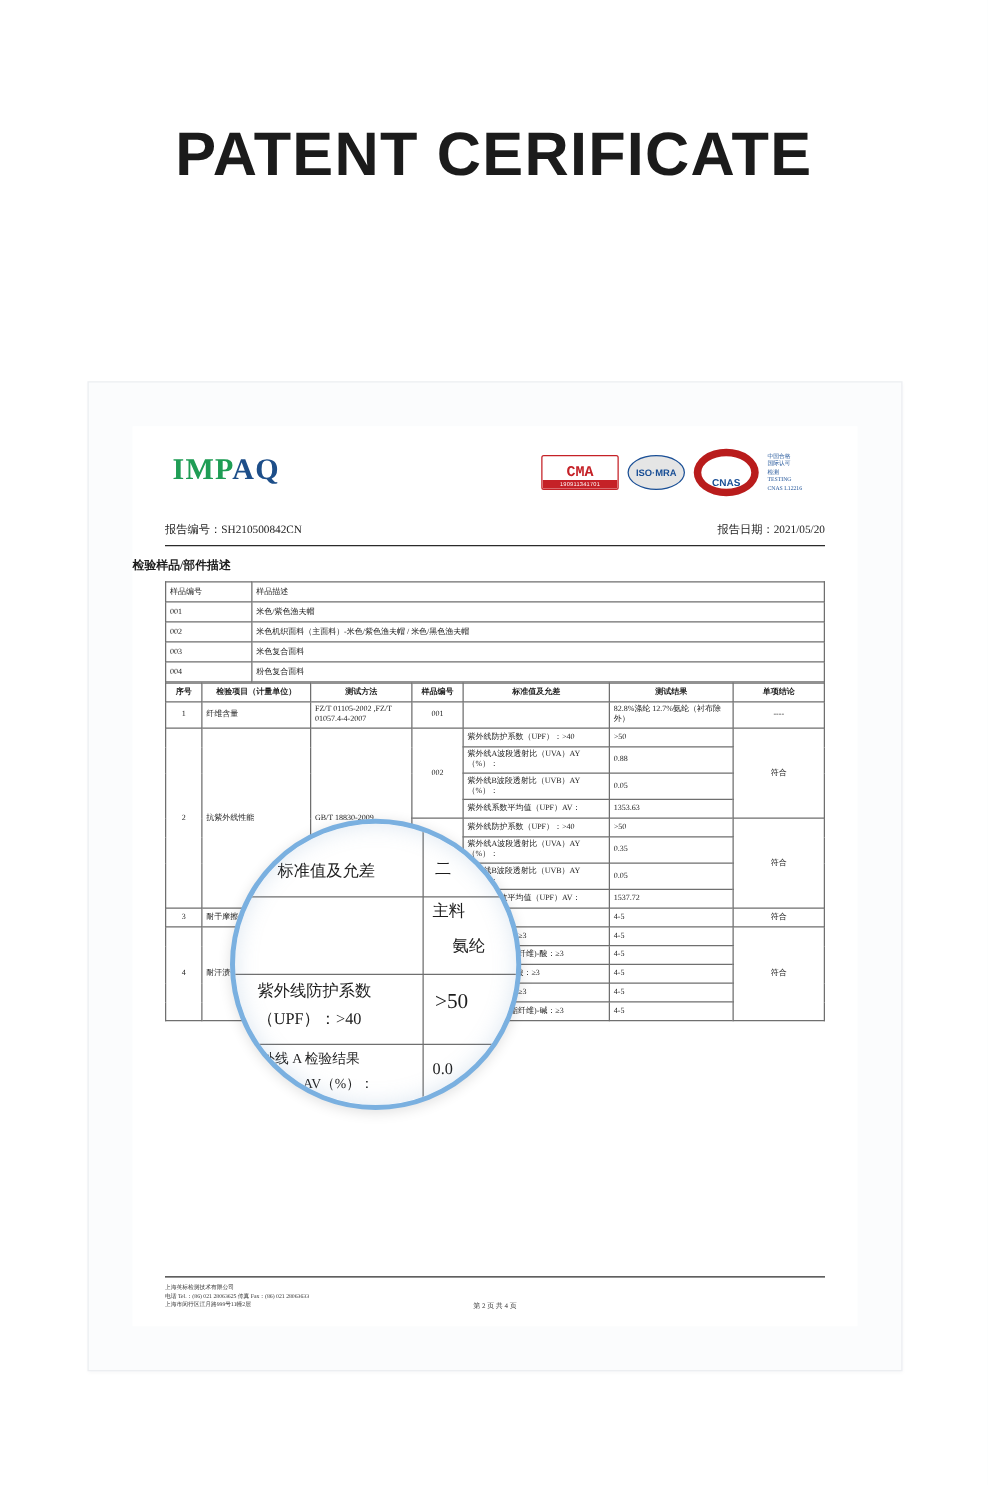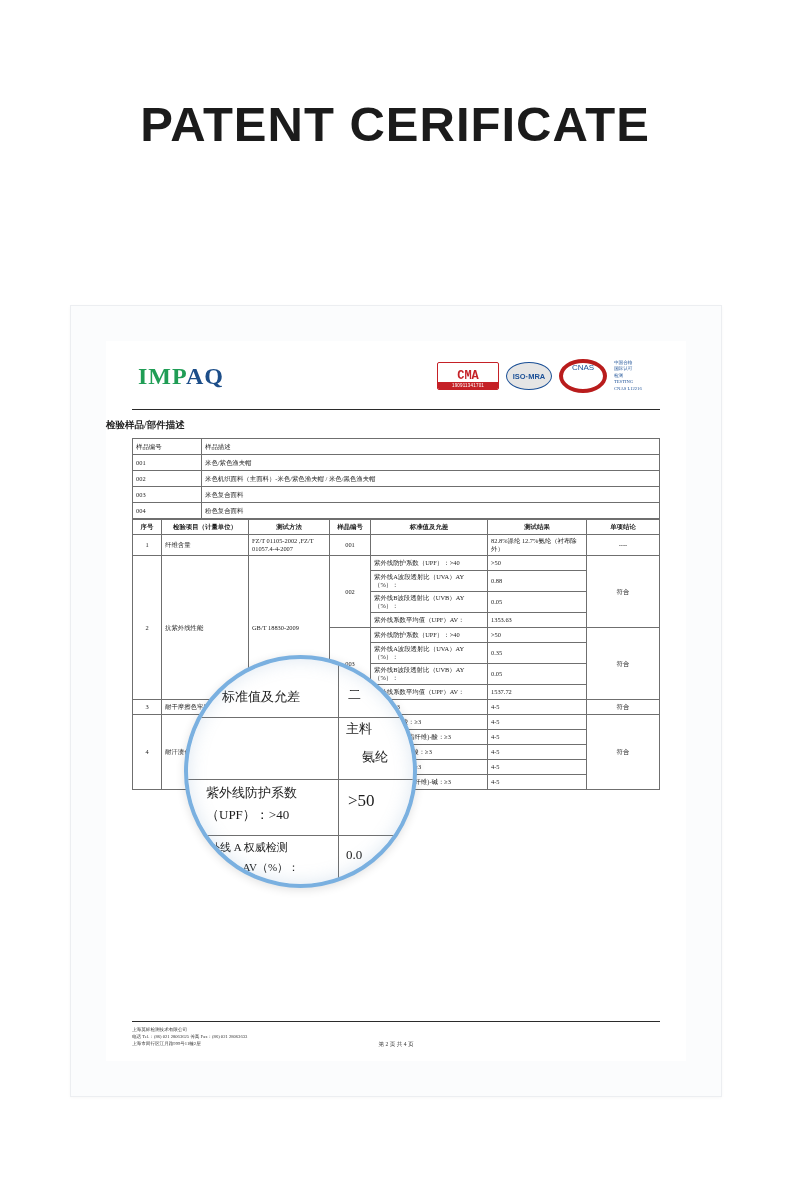--- a/index.html
+++ b/index.html
@@ -78,24 +78,24 @@
     font-size:4.5px;line-height:7px;text-align:center;color:#fff;background:#c52127;
     position:absolute;left:0;right:0;bottom:0;letter-spacing:.2px;
   }
   .badge-iso{
     width:44px;height:26px;border-radius:50%/50%;
     border:1px solid #1a4f96;color:#1a4f96;background:#e5e5e5;
     display:flex;align-items:center;justify-content:center;
     font-size:7.5px;font-weight:700;
   }
   .badge-cnas{
-    width:40px;height:26px;border:4px solid #b91c1c;border-radius:50%;
+    width:40px;height:26px;border:6px solid #b91c1c;border-radius:50%;
     color:#1a4f96;background:#fff;
-    display:flex;align-items:center;justify-content:flex-start;
-    font-size:8px;font-weight:400;
+    display:flex;align-items:center;justify-content:flex-end;
+    font-size:8px;font-weight:700;
   }
   .badge-txt{
     font-size:4.6px;line-height:6.4px;color:#1a4f96;text-align:left;width:46px;
   }
 
   .doc-title{
     text-align:center;font-size:14px;font-weight:700;margin-top:2px;letter-spacing:1px;
   }
   .meta{
     display:flex;justify-content:space-between;
@@ -185,20 +185,28 @@
           <div class="badge badge-cnas">
             <span>CNAS</span>
           </div>
           <div class="badge-txt">
             中国合格<br>国际认可<br>检测<br>TESTING<br>CNAS L12216
           </div>
         </div>
       </div>
 
 
+      <div class="meta">
+        <div>
+          <span>报告编号：</span><span>SH210500842CN</span>
+        </div>
+        <div>
+          <span>报告日期：</span><span>2021/05/20</span>
+        </div>
+      </div>
       <div class="rule"></div>
 
       <div class="sec-title">检验样品/部件描述</div>
 
       <table class="t1">
         <tbody>
             <tr>
           <td class="c1">样品编号</td>
           <td>样品描述</td>
         </tr>
@@ -342,20 +350,20 @@
     <div class="ltxt" style="left:34px;top:30px;">标准值及允差</div>
     <div class="ltxt" style="left:160px;top:28px;">二</div>
 
     <div class="ltxt" style="left:158px;top:62px;">主料</div>
     <div class="ltxt" style="left:174px;top:90px;">氨纶</div>
 
     <div class="ltxt" style="left:18px;top:126px;">紫外线防护系数</div>
     <div class="ltxt" style="left:18px;top:148px;">（UPF）：&gt;40</div>
     <div class="ltxt" style="left:160px;top:132px;font-size:17px;">&gt;50</div>
 
-    <div class="ltxt sm" style="left:10px;top:182px;">紫外线 A 权威检测</div>
+    <div class="ltxt sm" style="left:10px;top:182px;">紫外线 A 检验结果</div>
     <div class="ltxt sm" style="left:10px;top:202px;">（UVA）AV（%）：</div>
     <div class="ltxt" style="left:158px;top:188px;">0.0</div>
 
     <div class="loupe-fade"></div>
   </div>
 
 </div>
 
 </body></html>

